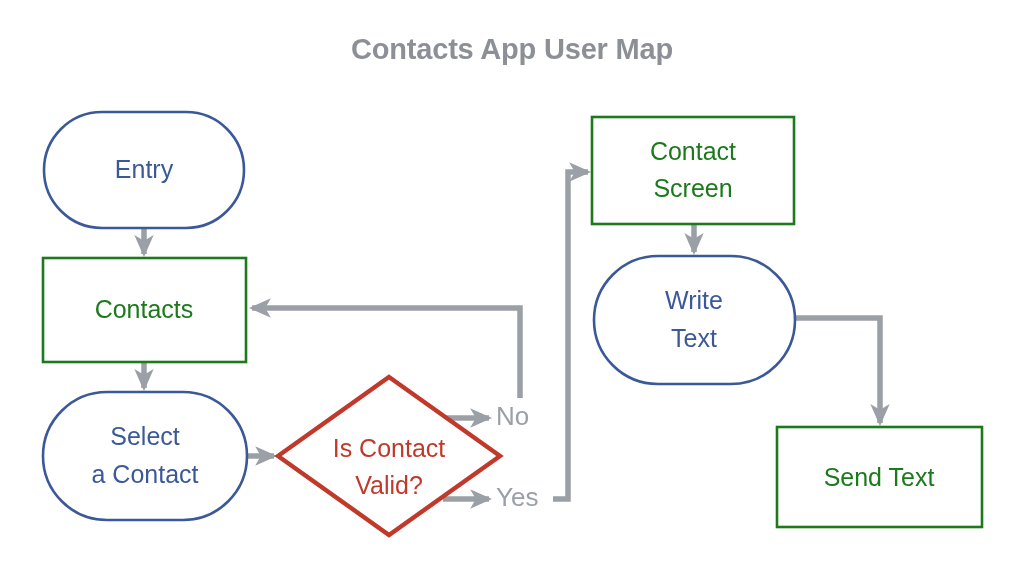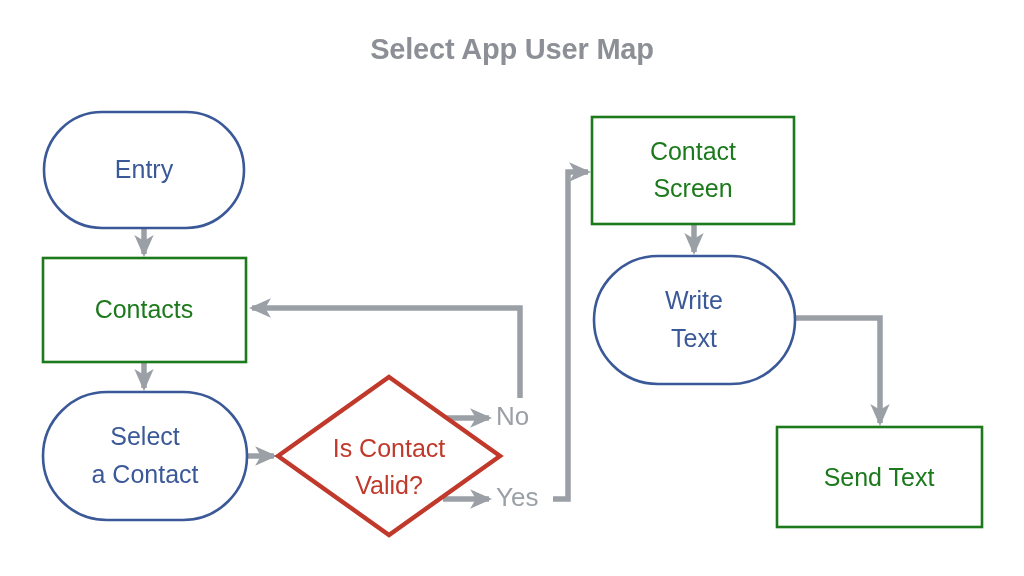--- a/index.html
+++ b/index.html
@@ -60,21 +60,21 @@
     stroke-width: 5.5;
     stroke-linecap: butt;
     stroke-linejoin: miter;
   }
 </style>
 </head>
 <body>
 
 <div id="canvas">
 
-  <div id="flow-title">Select App User Map</div>
+  <div id="flow-title">Contacts App User Map</div>
 
   <svg id="diagram" width="1024" height="576" viewBox="0 0 1024 576">
 
     <defs>
       <marker id="arrow-gray" viewBox="0 0 10 10" refX="8.6" refY="5" markerWidth="4.0" markerHeight="4.0" orient="auto-start-reverse">
         <path d="M 0 0.6 L 10 5 L 0 9.4 L 2.6 5 Z" fill="#9aa0a6"></path>
       </marker>
     </defs>
 
     <path class="conn" d="M 144 228 L 144 254" marker-end="url(#arrow-gray)"></path>

